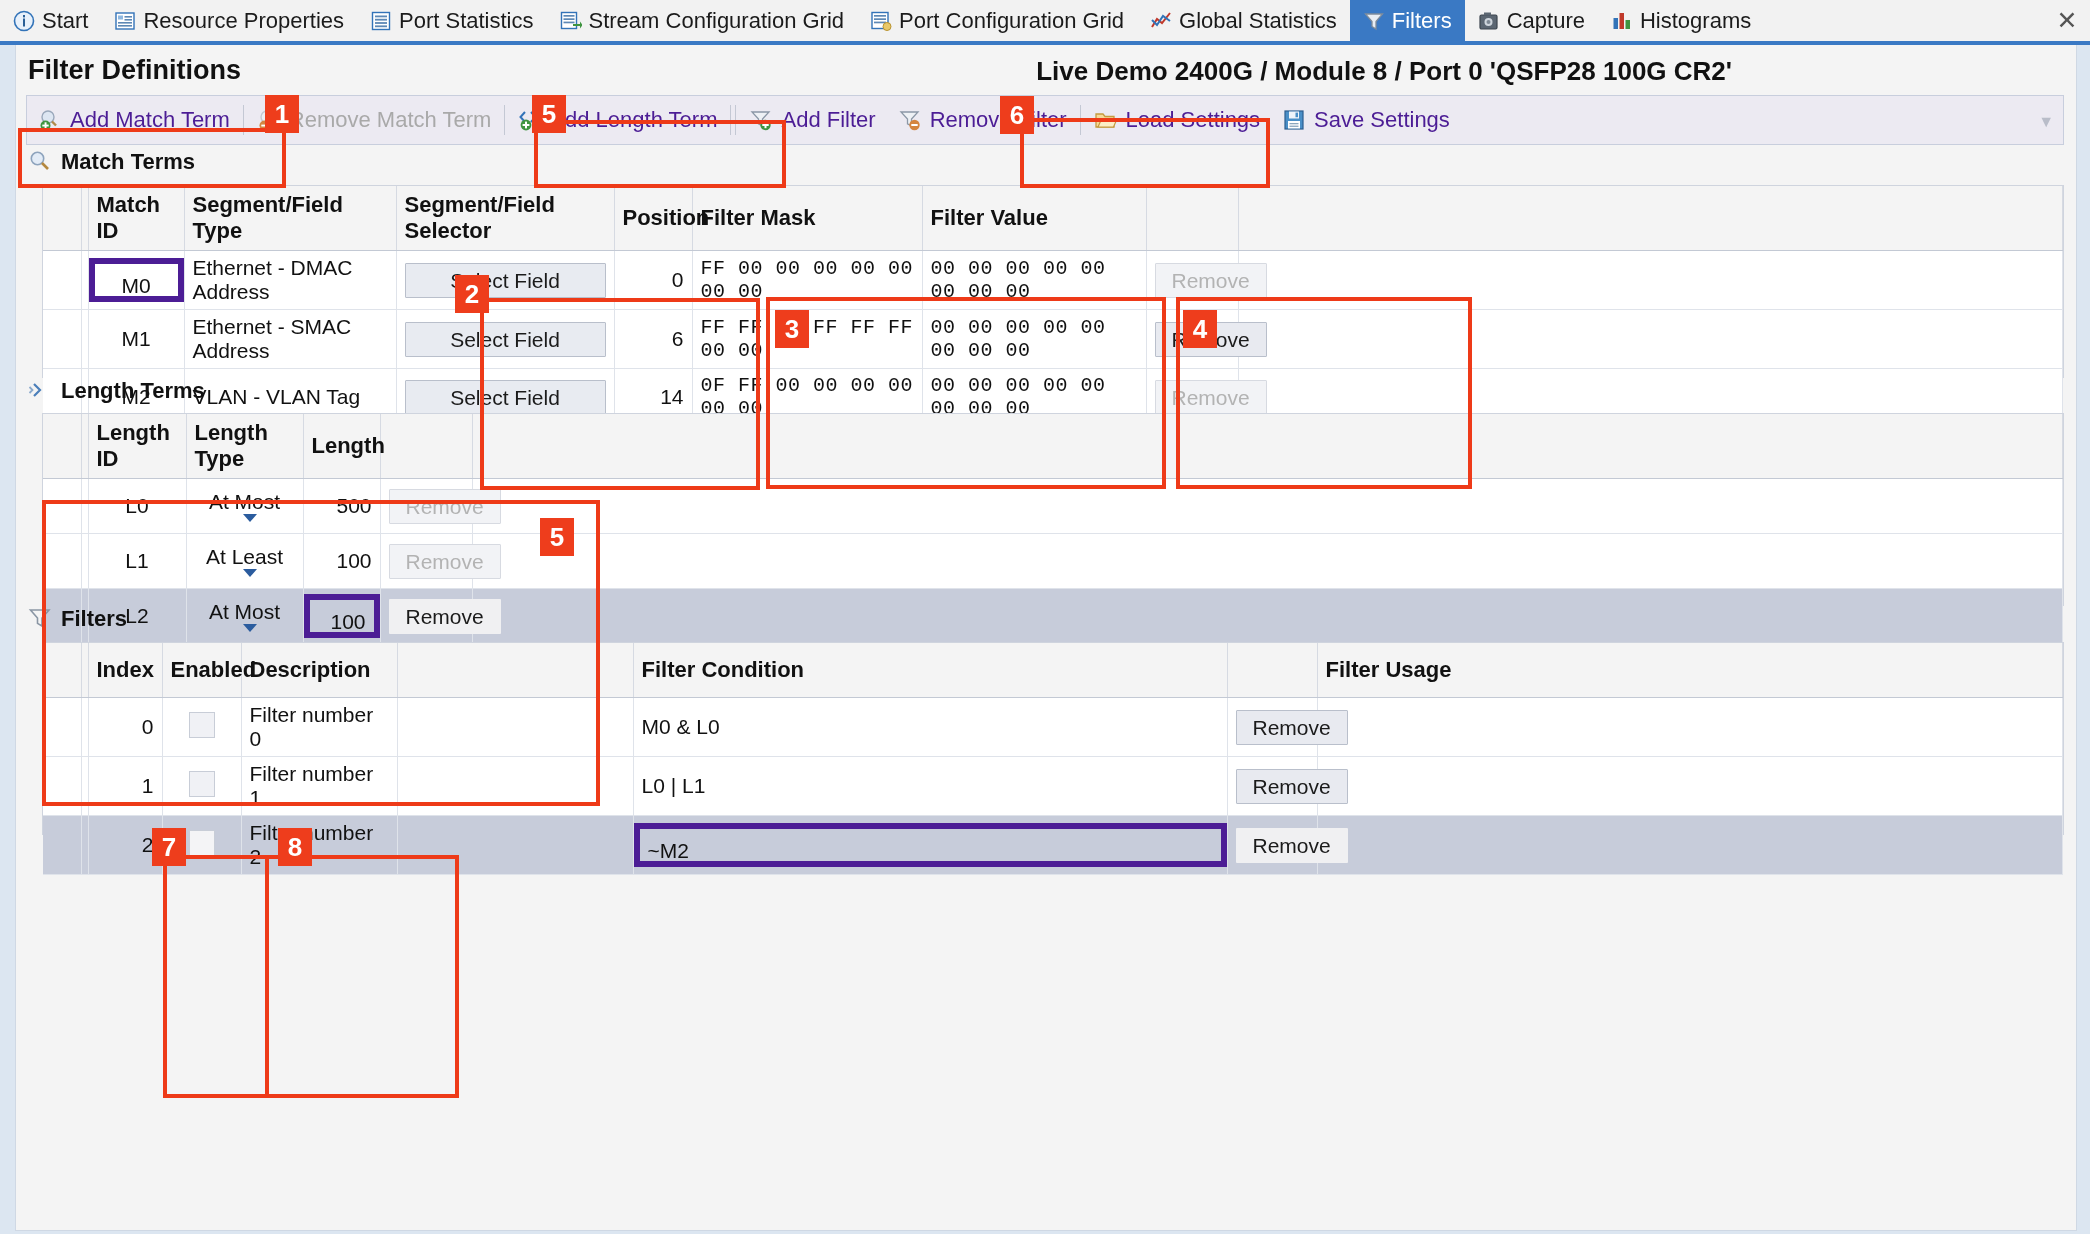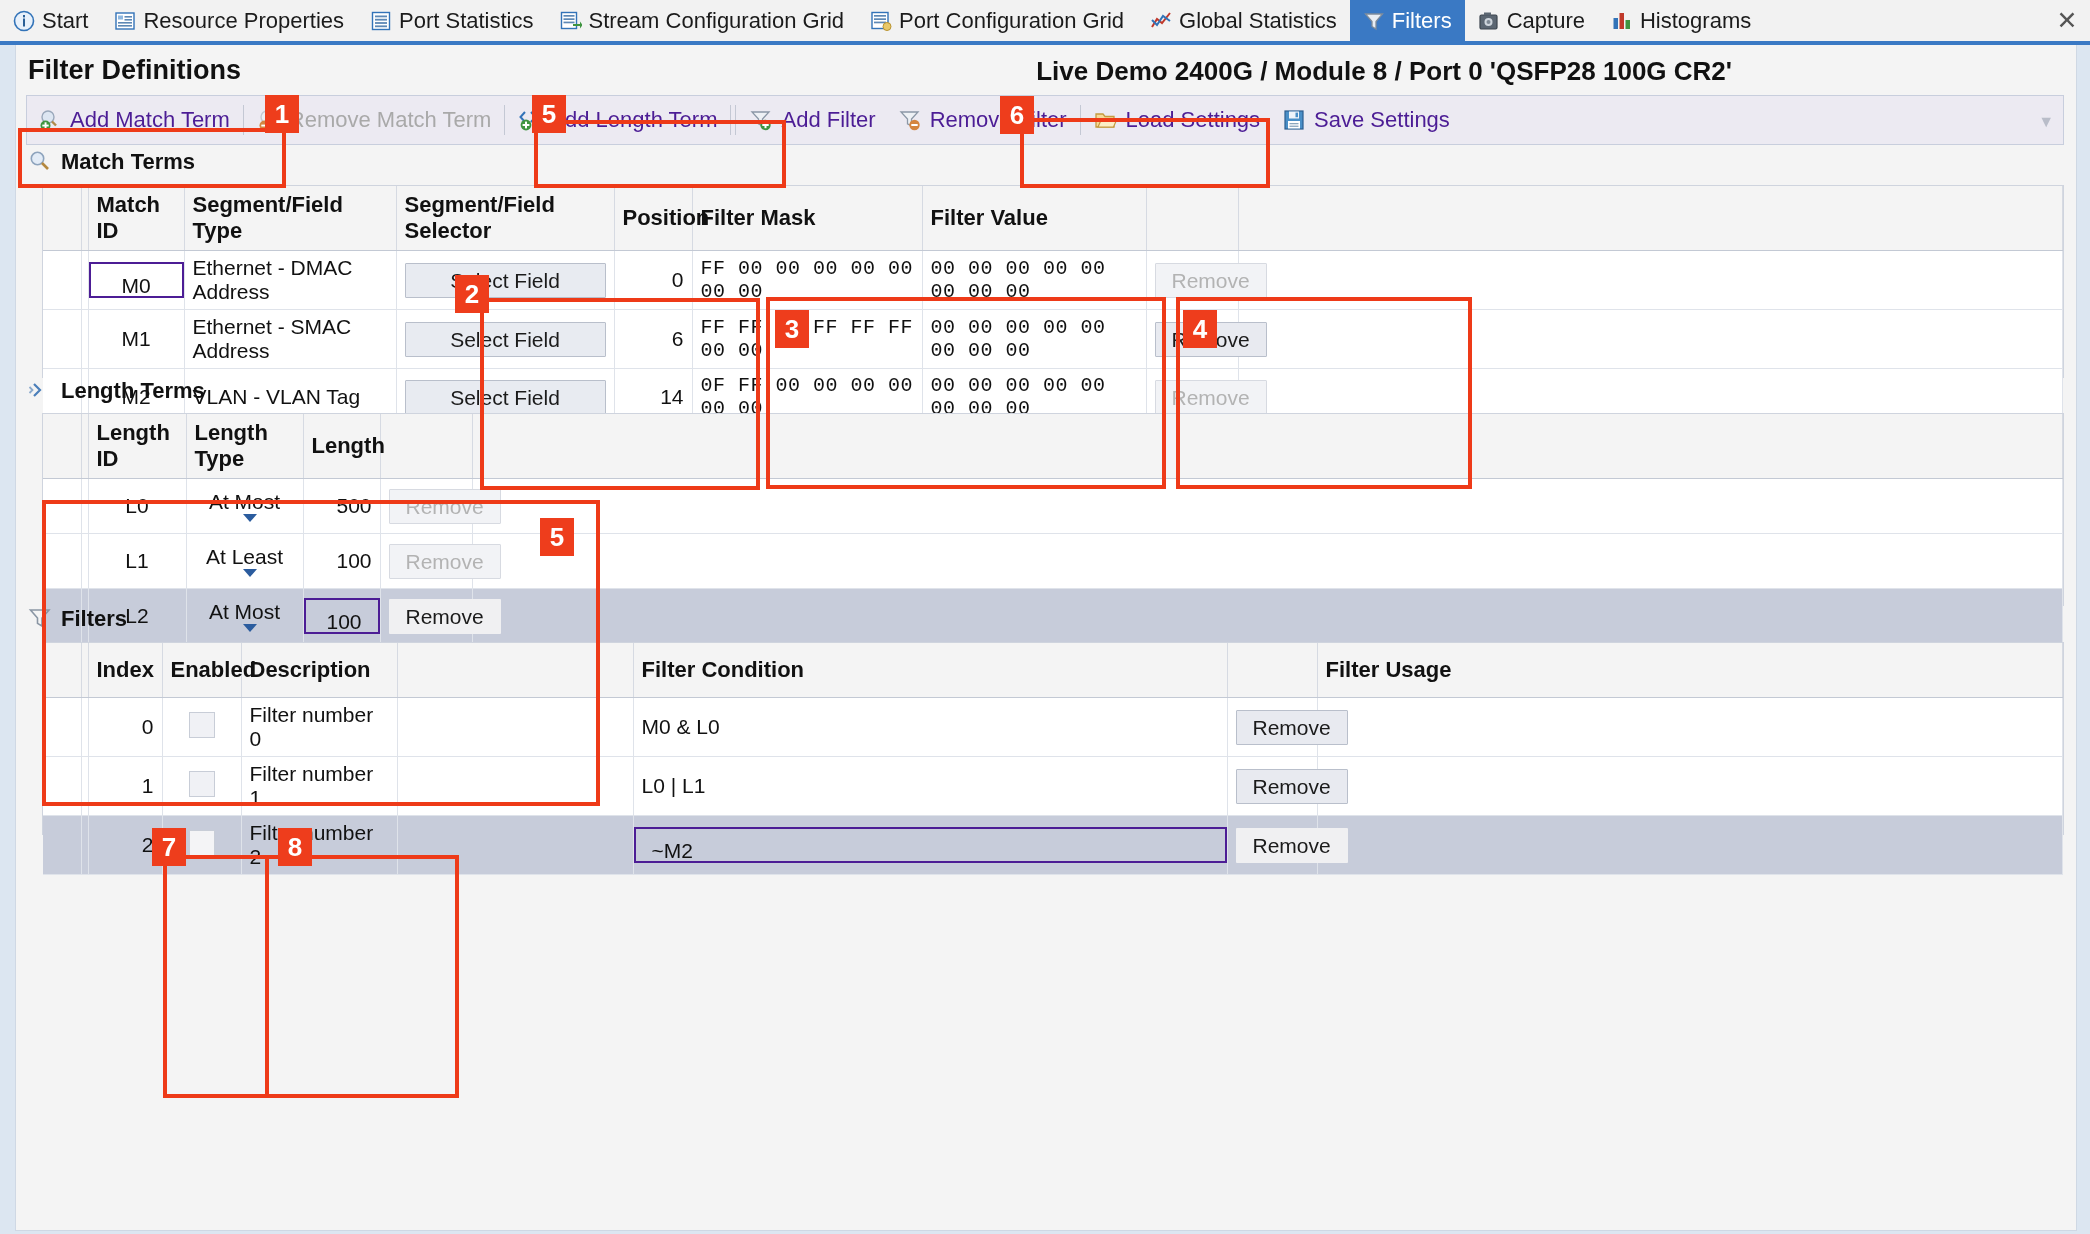--- a/index.html
+++ b/index.html
@@ -86,22 +86,22 @@
   }
   table.g tr.sel td{background:#c7ccda;margin-left:8px;}
   td.selcol,th.selcol{width:38px;background:#f4f4f4;border-right:1px solid #d6dae2;padding:0;}
   td.bluebar{width:7px;padding:0;background:#a8c8ec;border-right:none;}
   th.bluebar{width:7px;padding:0;background:#a8c8ec;border-right:none;border-bottom:1px solid #c3c9d4;}
   .ctr{text-align:center;}
   .rt{text-align:right;}
   .mono{font-family:"Liberation Mono", monospace;font-size:20px;letter-spacing:0.5px;}
 
   .cellbox{
-    display:block;border:2px solid #4c1d95;padding:3px 16px;margin:-5px -8px;
-    height:36px;line-height:38px;box-sizing:border-box;background:inherit;
+    display:block;border:6px solid #4c1d95;padding:3px 8px;margin:-5px -8px;
+    height:44px;line-height:38px;box-sizing:border-box;background:inherit;
   }
   .btn{
     display:inline-block;border:1px solid #b9bfcb;background:#e8eaf0;
     padding:6px 16px;font-size:21px;color:#1b1b1b;text-align:center;line-height:1;
     border-radius:1px;
   }
   .btn.wide{display:block;width:100%;box-sizing:border-box;background:#e8ebf1;}
   .btn.dis{color:#b3b3b3;background:#f2f3f6;border-color:#d7dae1;}
   .btn.flat{background:#f0f0f2;border:1px solid transparent;}
   .ddwrap{display:flex;align-items:center;justify-content:space-between;flex-direction:column;}

